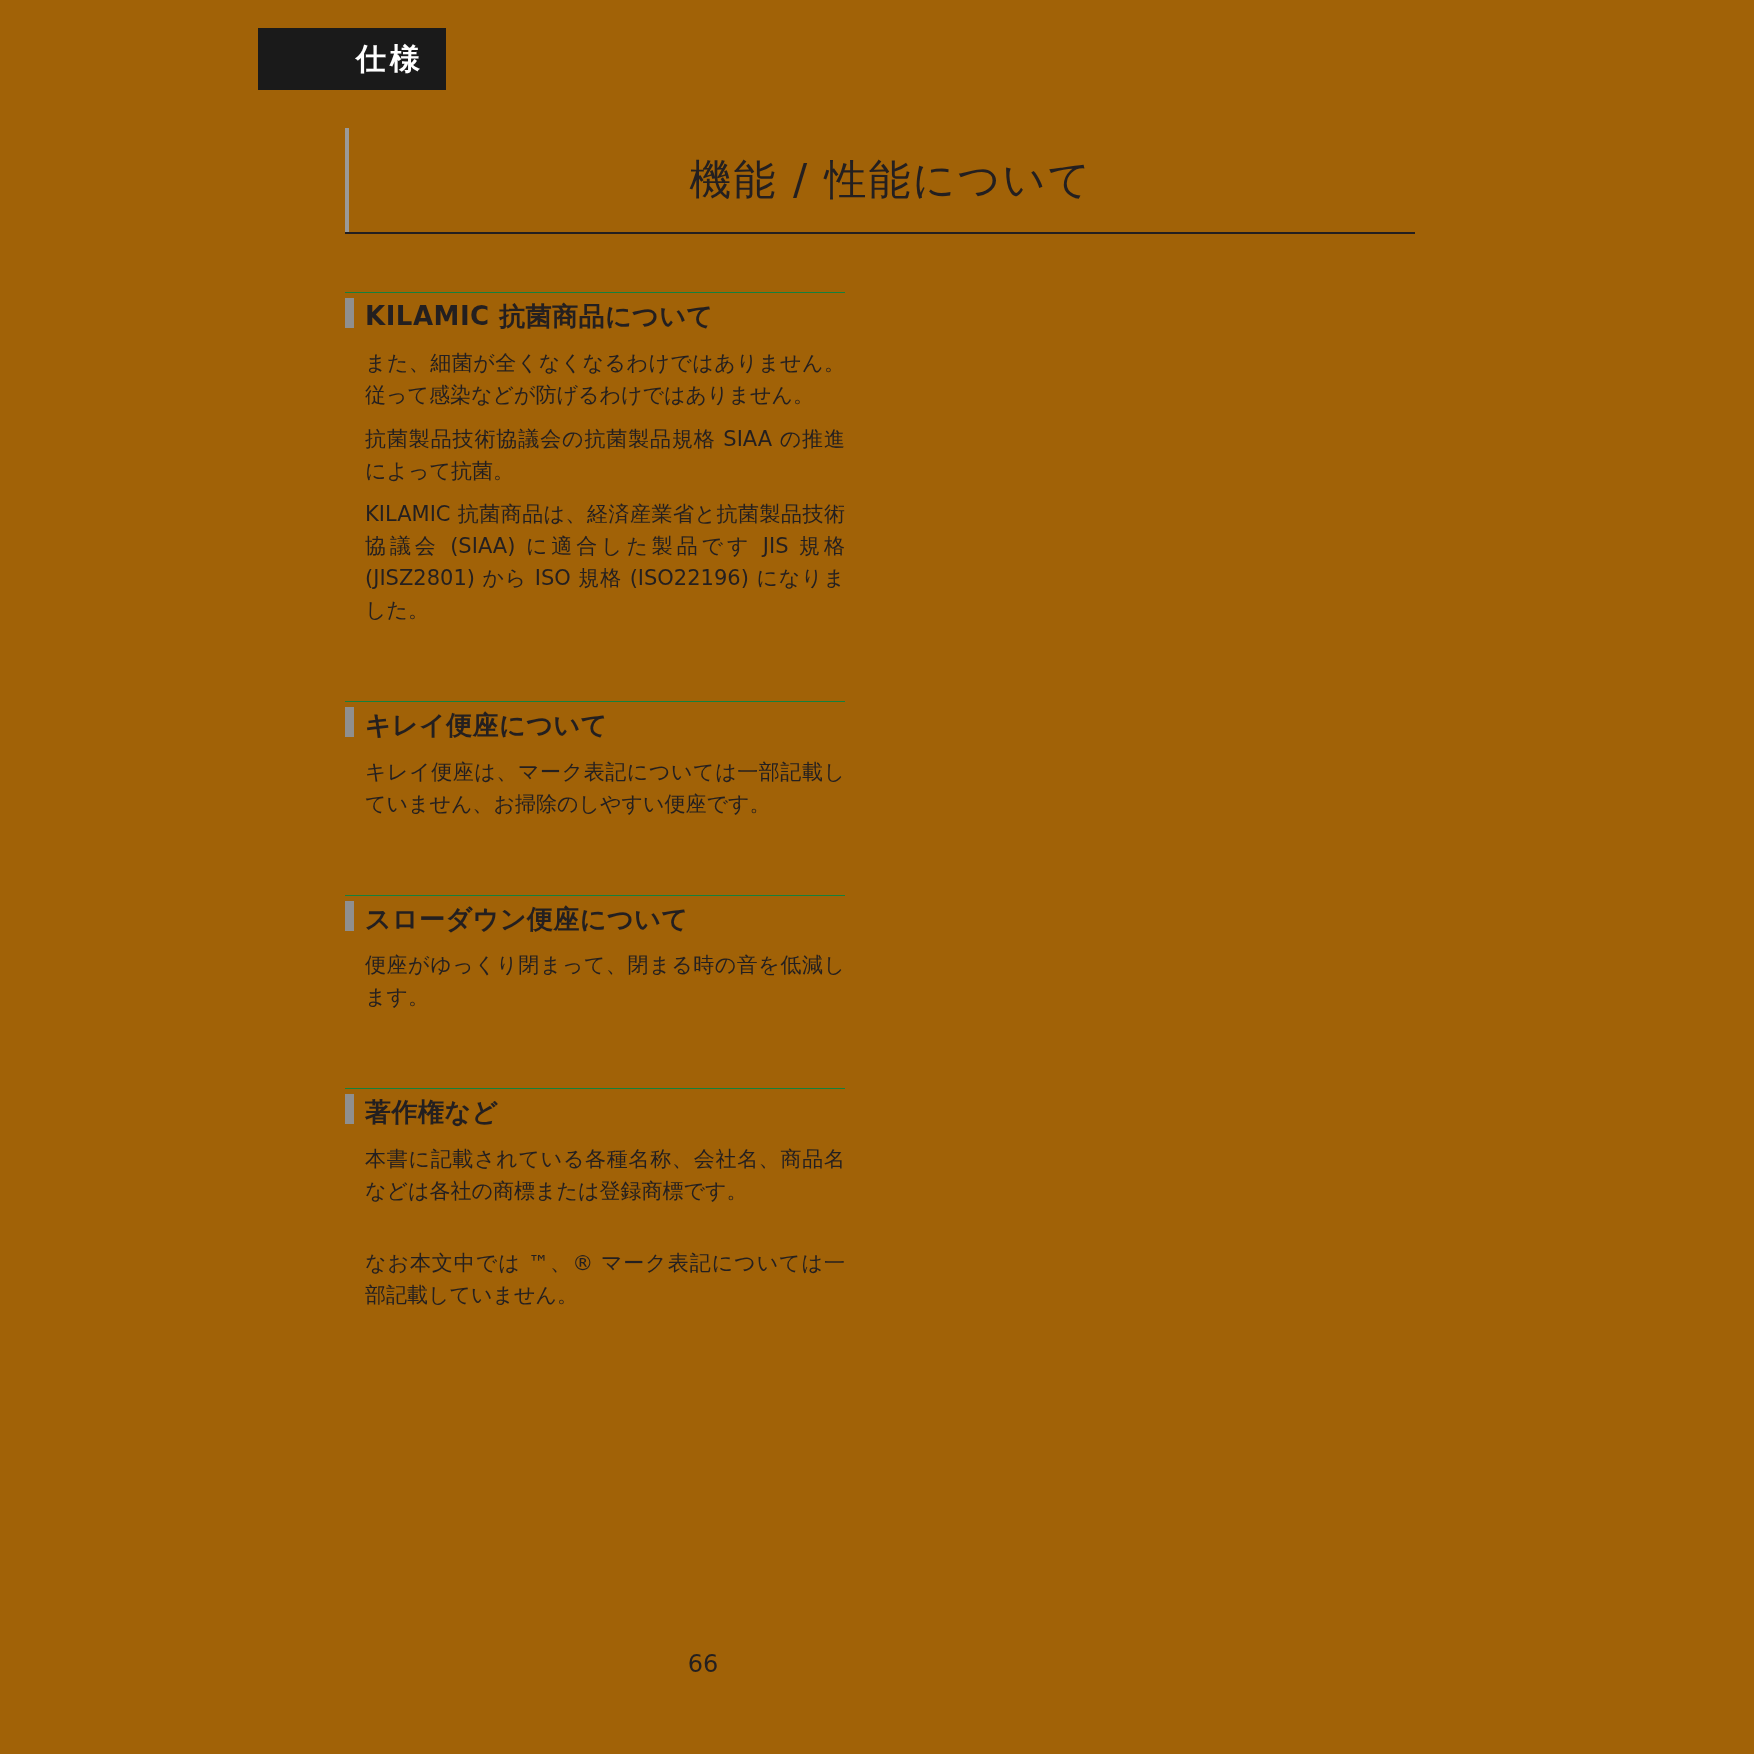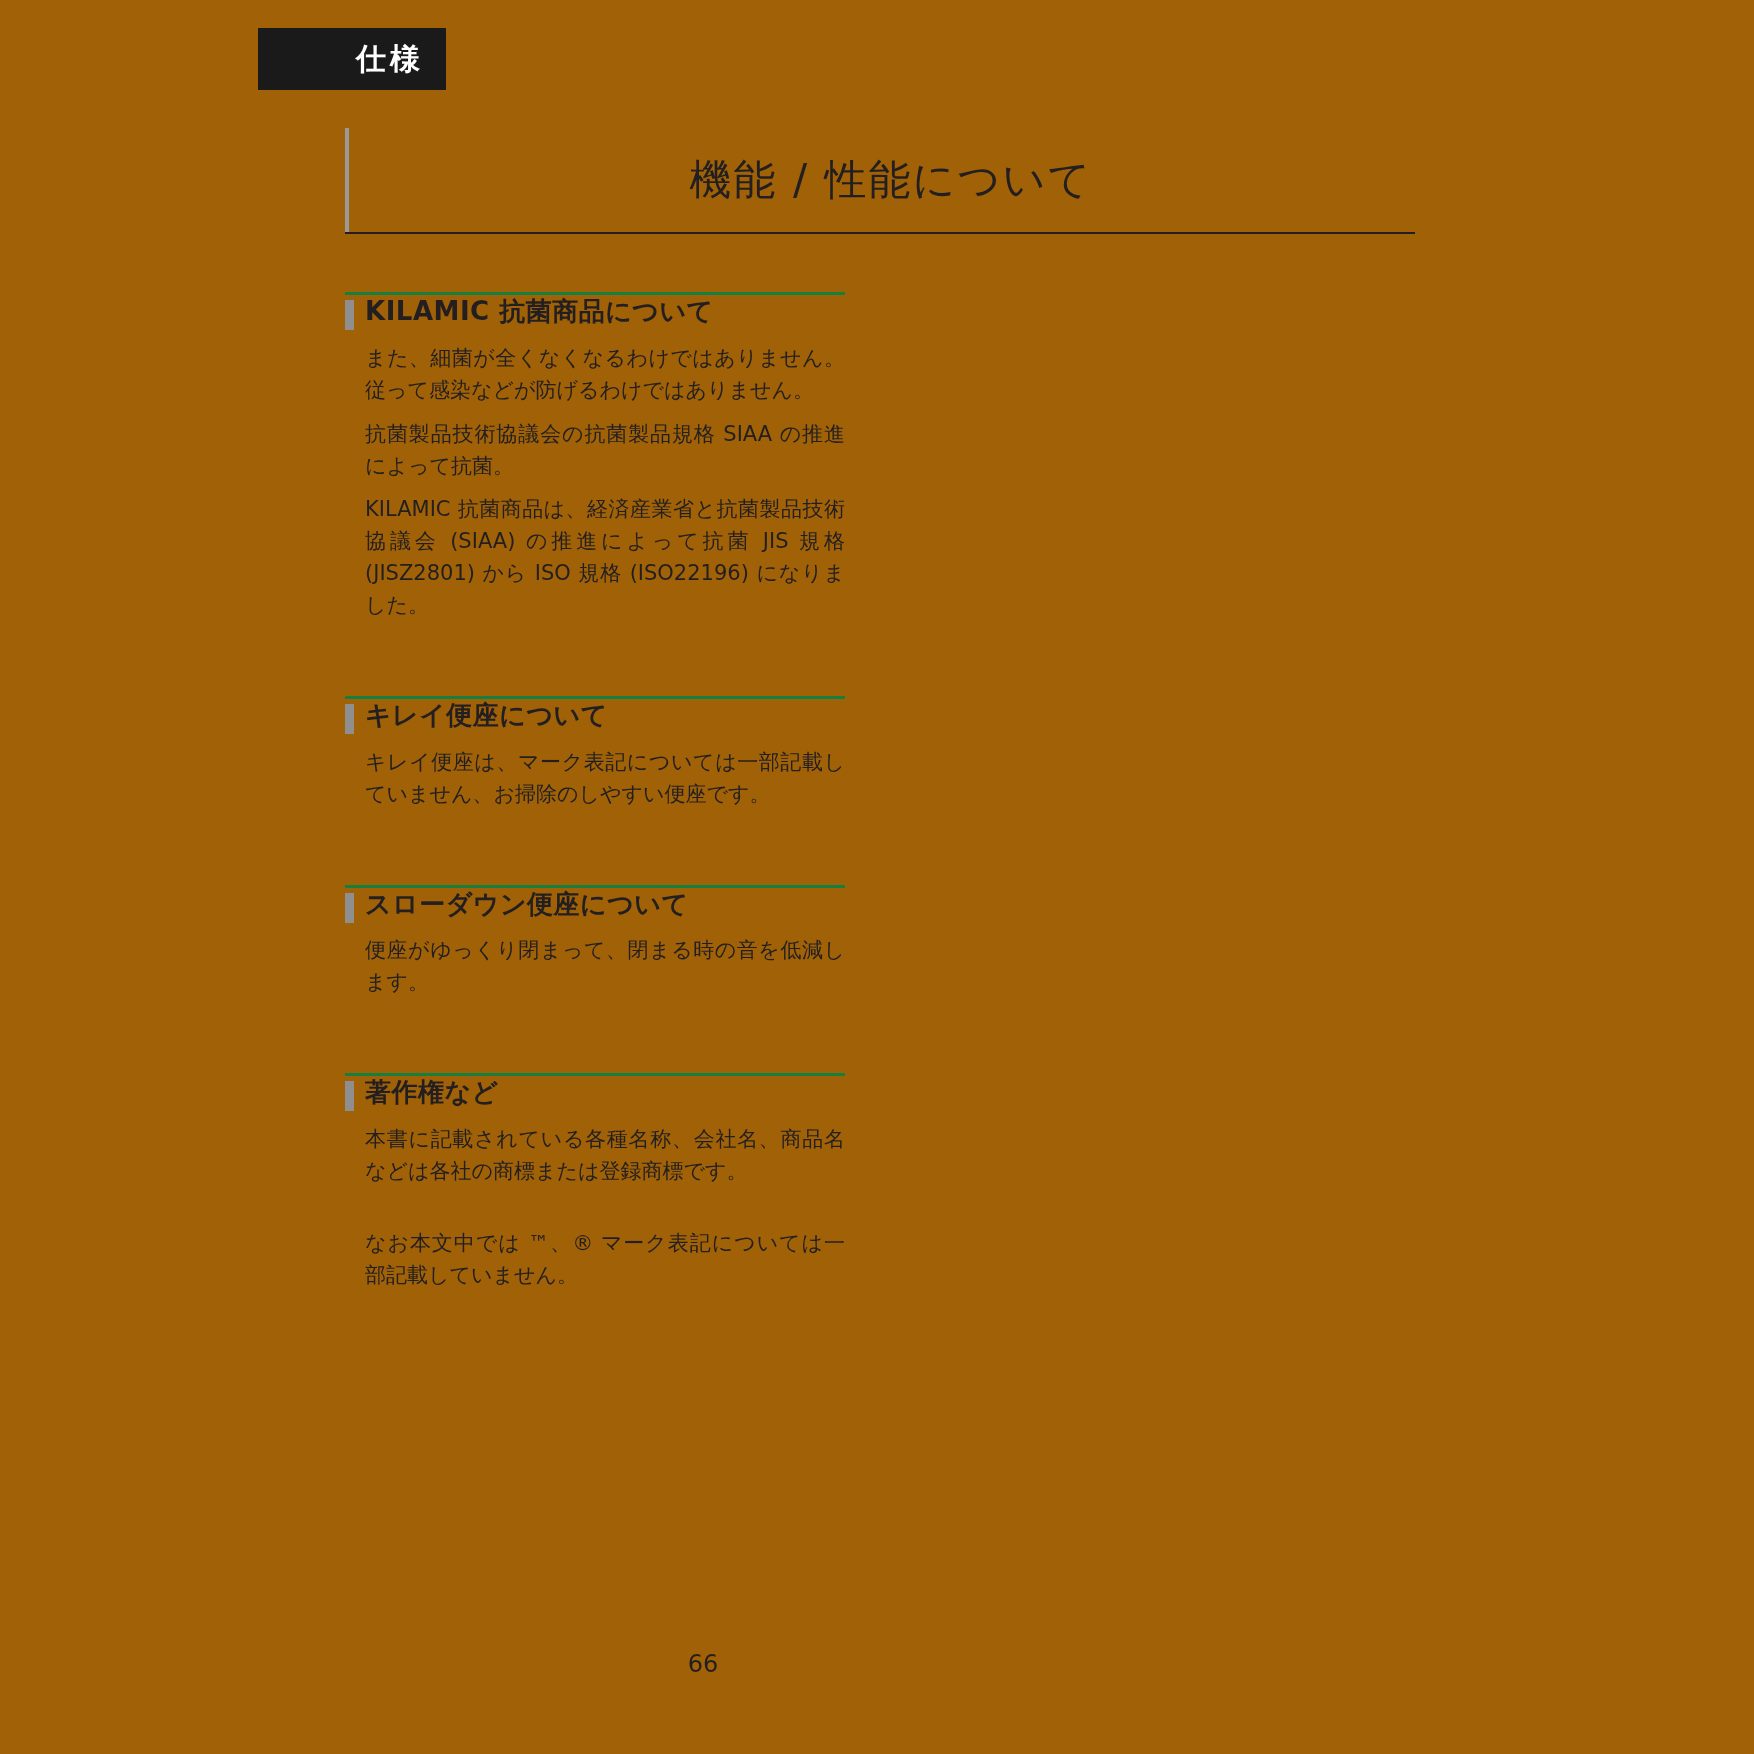--- a/index.html
+++ b/index.html
@@ -81,21 +81,22 @@
     left: 345px;
     top: 292px;
     width: 500px;
   }
 
   .block {
     margin-bottom: 46px;
   }
   .block-head {
     position: relative;
-    border-top: 3px solid #15803d;
+    border-top: 1px solid #15803d;
+    padding-top: 7px;
     padding-left: 20px;
     margin-bottom: 14px;
   }
   .block-head-bar {
     position: absolute;
     left: 0;
     top: 5px;
     width: 9px;
     height: 30px;
     background: #8f8f8f;
@@ -159,21 +160,21 @@
   <div class="content">
 
     <div class="block">
       <div class="block-head">
         <div class="block-head-bar"></div>
         <div class="block-title">KILAMIC 抗菌商品について</div>
       </div>
       <div class="block-body">
         <p class="para">また、細菌が全くなくなるわけではありません。従って感染などが防げるわけではありません。</p>
         <p class="para">抗菌製品技術協議会の抗菌製品規格 SIAA の推進によって抗菌。</p>
-        <p class="para">KILAMIC 抗菌商品は、経済産業省と抗菌製品技術協議会 (SIAA) の推進によって抗菌 JIS 規格 (JISZ2801) から ISO 規格 (ISO22196) になりました。</p>
+        <p class="para">KILAMIC 抗菌商品は、経済産業省と抗菌製品技術協議会 (SIAA) に適合した製品です JIS 規格 (JISZ2801) から ISO 規格 (ISO22196) になりました。</p>
       </div>
     </div>
 
     <div class="spacer-lg"></div>
 
     <div class="block">
       <div class="block-head">
         <div class="block-head-bar"></div>
         <div class="block-title">キレイ便座について</div>
       </div>

